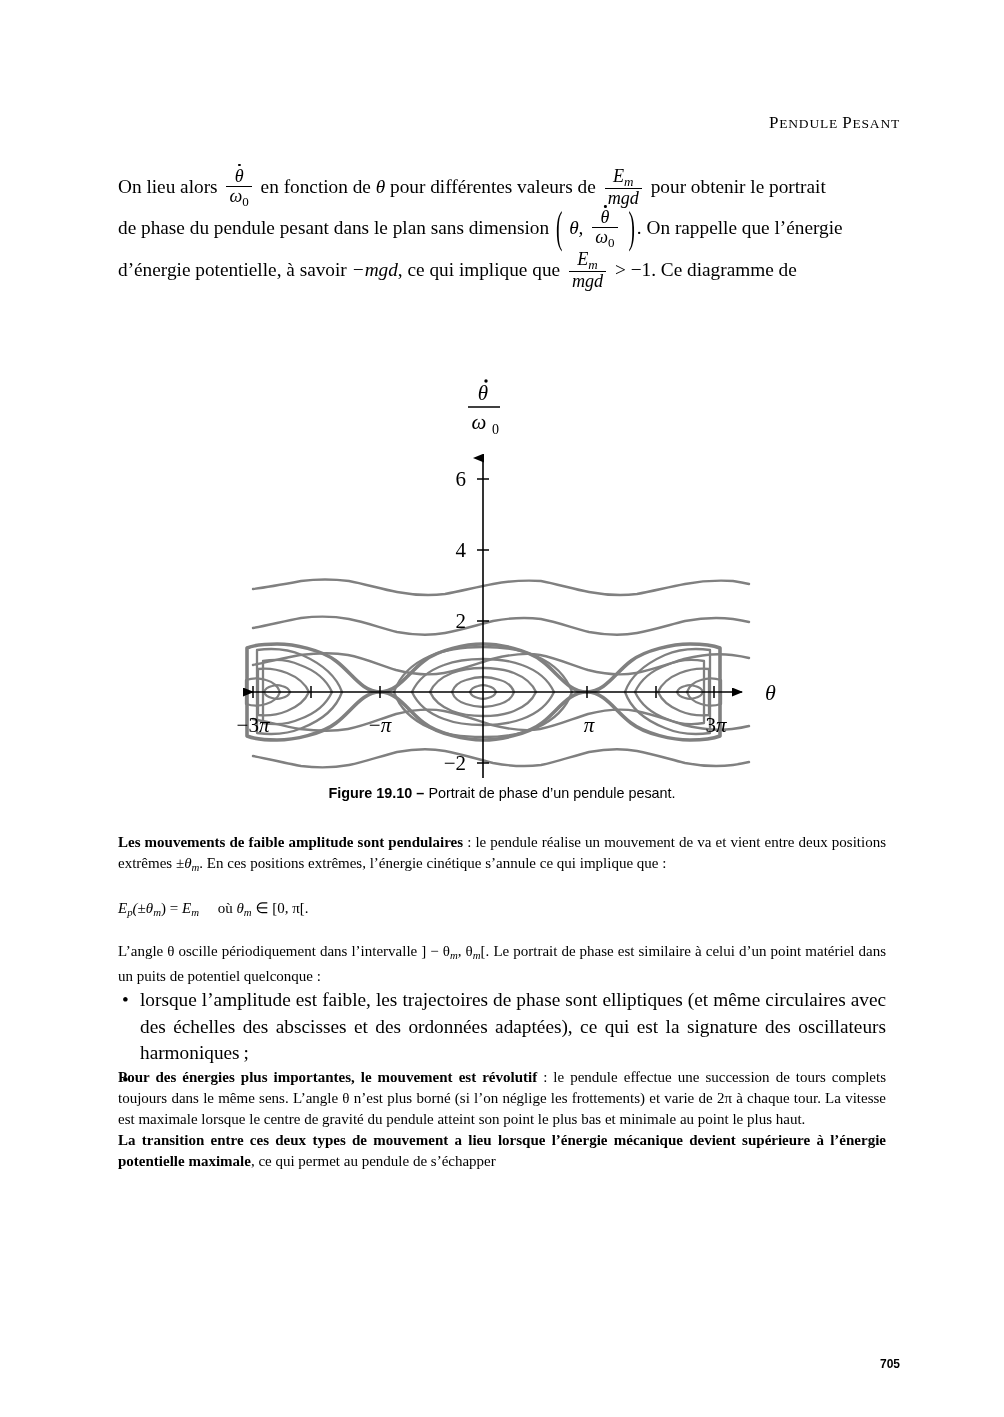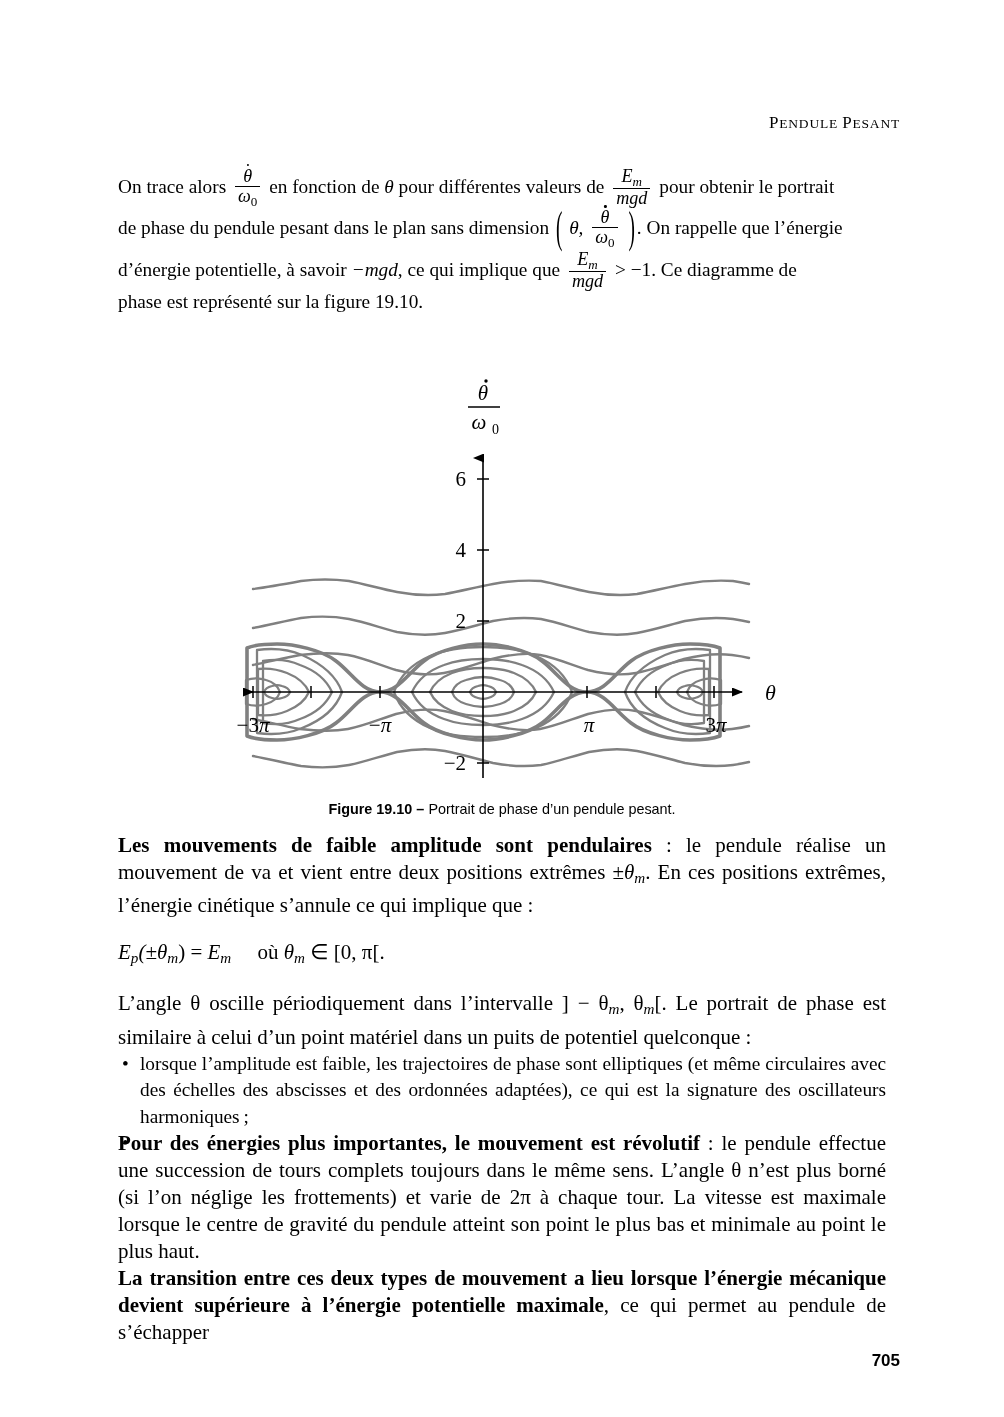--- a/index.html
+++ b/index.html
@@ -70,32 +70,31 @@
     position:absolute;
     left:0;top:378px;width:1004px;
     text-align:center;
   }
   .figcap{
     position:absolute;
     left:0;top:785px;width:1004px;
     text-align:center;
     font-family:"Liberation Sans", sans-serif;
     font-size:14.4px;
-    margin-top:16px;
   }
   .figcap b{font-weight:bold;}
   
   .lower{
     position:absolute;
     left:118px;top:832px;width:768px;
   }
   .lower p{
     margin:0;
-    font-size:21px;
-    line-height:27px;
+    font-size:15px;
+    line-height:21px;
     text-align:justify;
   }
   .eqn{
     margin:20px 0 18px 0 !important;
     text-align:right;
     font-size:19.3px;
   }
   ul.bul{
     margin:0;padding:0;list-style:none;
   }
@@ -108,38 +107,38 @@
   }
   ul.bul li .dot{
     position:absolute;left:4px;top:0;
   }
   .bold{font-weight:bold;}
   .pageno{
     position:absolute;
     right:104px;bottom:46px;
     font-family:"Liberation Sans", sans-serif;
     font-weight:bold;
-    font-size:17px;
+    font-size:12px;
   }
   .sub{font-size:.72em;vertical-align:-.28em;font-style:italic;}
   .sub-n{font-size:.72em;vertical-align:-.28em;font-style:normal;}
 </style>
 </head>
 <body>
 
 <div class="page">
 
   <div class="runhead">
     <span><span class="cap">P</span>ENDULE <span class="cap">P</span>ESANT</span>
   </div>
 
   <div class="content">
 
     <p class="body para-1">
-      <span>On trace alors</span>
+      <span>On lieu alors</span>
       <span class="frac">
         <span class="num"><span class="mi dotth">θ</span></span>
         <span class="den"><span class="mi">ω</span><span class="sub-n">0</span></span>
       </span>
       <span>en fonction de</span>
       <span class="mi">θ</span>
       <span>pour différentes valeurs de</span>
       <span class="frac">
         <span class="num"><span class="mi">E</span><span class="sub">m</span></span>
         <span class="den"><span class="mi">mgd</span></span>
@@ -162,21 +161,20 @@
     <p class="body para-1">
       <span>d’énergie potentielle, à savoir</span>
       <span class="mi">−mgd</span><span>, ce qui implique que</span>
       <span class="frac">
         <span class="num"><span class="mi">E</span><span class="sub">m</span></span>
         <span class="den"><span class="mi">mgd</span></span>
       </span>
       <span>&gt; −1. Ce diagramme de</span>
     </p>
 
-    <p class="body para-1">phase est représenté sur la figure 19.10.</p>
   </div>
 
   <div class="figwrap">
     <svg width="1004" height="400" viewBox="0 0 1004 400">
       <defs>
         <marker id="arrH" markerWidth="11" markerHeight="9" refX="10" refY="4.5" orient="auto" markerUnits="userSpaceOnUse">
           <path d="M0,0 L11,4.5 L0,9 Z" fill="#000"></path>
         </marker>
         <marker id="arrV" markerWidth="9" markerHeight="11" refX="4.5" refY="10" orient="auto" markerUnits="userSpaceOnUse">
           <path d="M0,11 L4.5,0 L9,11 Z" fill="#000"></path>

